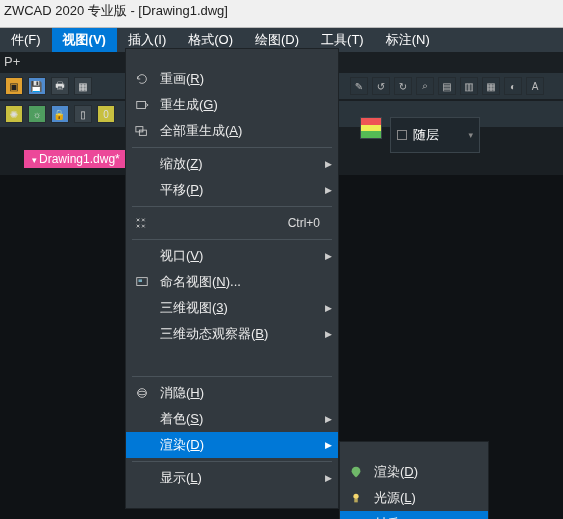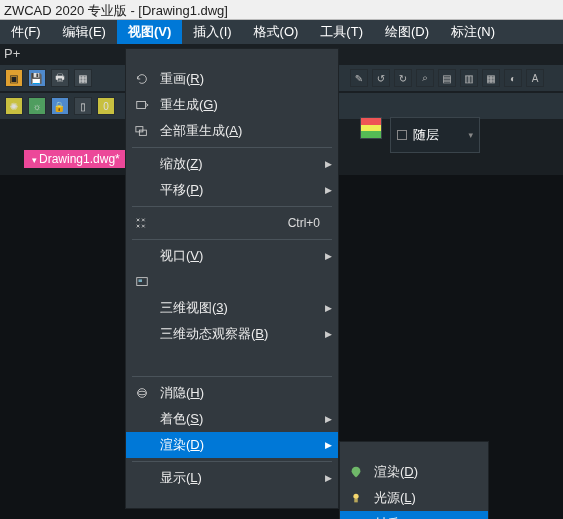--- a/index.html
+++ b/index.html
@@ -6,21 +6,21 @@
   body {
     width: 563px; height: 519px;
     background: #1a1f23;
     font-family: "Microsoft YaHei", Arial, sans-serif;
     font-size: 13px;
     color: #d0d0d0;
     overflow: hidden;
     position: relative;
   }
   .titlebar {
-    height: 20px;
+    height: 28px;
     background: #f0f0f0;
     color: #222;
     line-height: 22px;
     padding-left: 4px;
     border-bottom: 1px solid #bbb;
     font-size: 13px;
   }
   .menubar {
     height: 24px;
     background: #303a42;
@@ -124,26 +124,25 @@
 </style>
 </head>
 <body>
 
 <div class="titlebar">
   <span>ZWCAD 2020 专业版 - [Drawing1.dwg]</span>
 </div>
 
 <div class="menubar">
   <div class="mi">件(F)</div>
-  <div class="mi">编辑(E)</div>
   <div class="mi active">视图(V)</div>
   <div class="mi">插入(I)</div>
   <div class="mi">格式(O)</div>
+  <div class="mi">绘图(D)</div>
   <div class="mi">工具(T)</div>
-  <div class="mi">绘图(D)</div>
   <div class="mi">标注(N)</div>
 </div>
 
 <div class="ptag">P+</div>
 
 <div class="toolrow">
   <span class="tool y">▣</span>
   <span class="tool b">💾</span>
   <span class="tool">🖶</span>
   <span class="tool">▦</span>
@@ -236,20 +235,21 @@
       <span class="label">视口(<u>V</u>)</span>
       <span class="arr">▶</span>
     </div>
     <div class="menu-row">
       <span class="icon">
         <svg viewBox="0 0 16 16">
           <rect x="2" y="3" width="12" height="9" stroke="#ccc" fill="none"></rect>
           <rect x="4" y="5" width="4" height="3" fill="#7ab"></rect>
         </svg>
       </span>
+      <span class="label">命名视图(<u>N</u>)...</span>
     </div>
     <div class="menu-row">
       <span class="icon"></span>
       <span class="label">三维视图(<u>3</u>)</span>
       <span class="arr">▶</span>
     </div>
     <div class="menu-row">
       <span class="icon"></span>
       <span class="label">三维动态观察器(<u>B</u>)</span>
       <span class="arr">▶</span>

